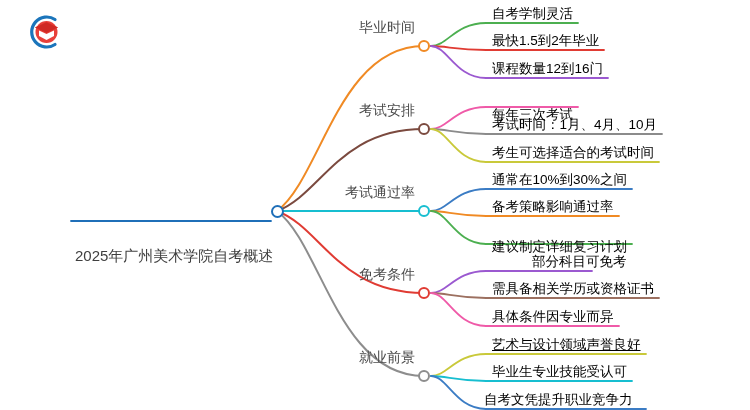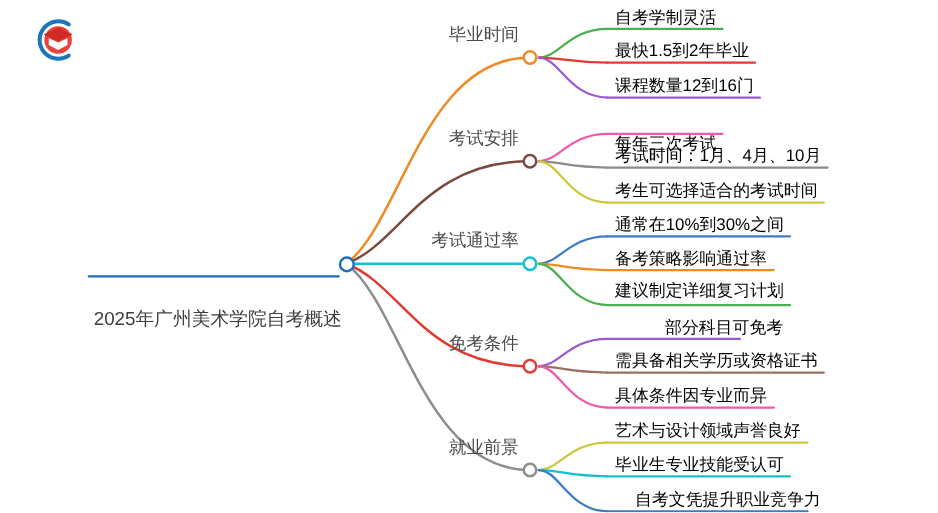--- a/index.html
+++ b/index.html
@@ -165,26 +165,26 @@
       <div class="node-label leaf-label" style="left: 492px; top: 60px;">课程数量12到16门</div>
       <div class="node-label branch-label" style="left: 359px; top: 102px;">考试安排</div>
       <div class="dot dot-branch" style="left: 418px; top: 123px; border-color: rgb(123, 74, 63);"></div>
       <div class="node-label leaf-label" style="left: 492px; top: 89px; margin-top: 17px;">每年三次考试</div>
       <div class="node-label leaf-label" style="left: 492px; top: 116px;">考试时间：1月、4月、10月</div>
       <div class="node-label leaf-label" style="left: 492px; top: 144px;">考生可选择适合的考试时间</div>
       <div class="node-label branch-label" style="left: 345px; top: 184px;">考试通过率</div>
       <div class="dot dot-branch" style="left: 418px; top: 205px; border-color: rgb(23, 190, 208);"></div>
       <div class="node-label leaf-label" style="left: 492px; top: 171px;">通常在10%到30%之间</div>
       <div class="node-label leaf-label" style="left: 492px; top: 198px;">备考策略影响通过率</div>
-      <div class="node-label leaf-label" style="left: 492px; top: 224px;">建议制定详细复习计划</div>
+      <div class="node-label leaf-label" style="left: 492px; top: 238px;">建议制定详细复习计划</div>
       <div class="node-label branch-label" style="left: 359px; top: 266px;">免考条件</div>
       <div class="dot dot-branch" style="left: 418px; top: 287px; border-color: rgb(224, 59, 51);"></div>
       <div class="node-label leaf-label" style="left: 492px; top: 253px; margin-left: 40px;">部分科目可免考</div>
       <div class="node-label leaf-label" style="left: 492px; top: 280px;">需具备相关学历或资格证书</div>
       <div class="node-label leaf-label" style="left: 492px; top: 308px;">具体条件因专业而异</div>
       <div class="node-label branch-label" style="left: 359px; top: 349px;">就业前景</div>
       <div class="dot dot-branch" style="left: 418px; top: 370px; border-color: rgb(141, 141, 141);"></div>
-      <div class="node-label leaf-label" style="left: 492px; top: 336px;">艺术与设计领域声誉良好</div>
+      <div class="node-label leaf-label" style="left: 492px; top: 336px; text-decoration: underline;">艺术与设计领域声誉良好</div>
       <div class="node-label leaf-label" style="left: 492px; top: 363px;">毕业生专业技能受认可</div>
-      <div class="node-label leaf-label" style="left: 508px; top: 391px;">自考文凭提升职业竞争力</div>
+      <div class="node-label leaf-label" style="left: 484px; top: 391px;">自考文凭提升职业竞争力</div>
     </div>
 
 </div>
 
 </body></html>

